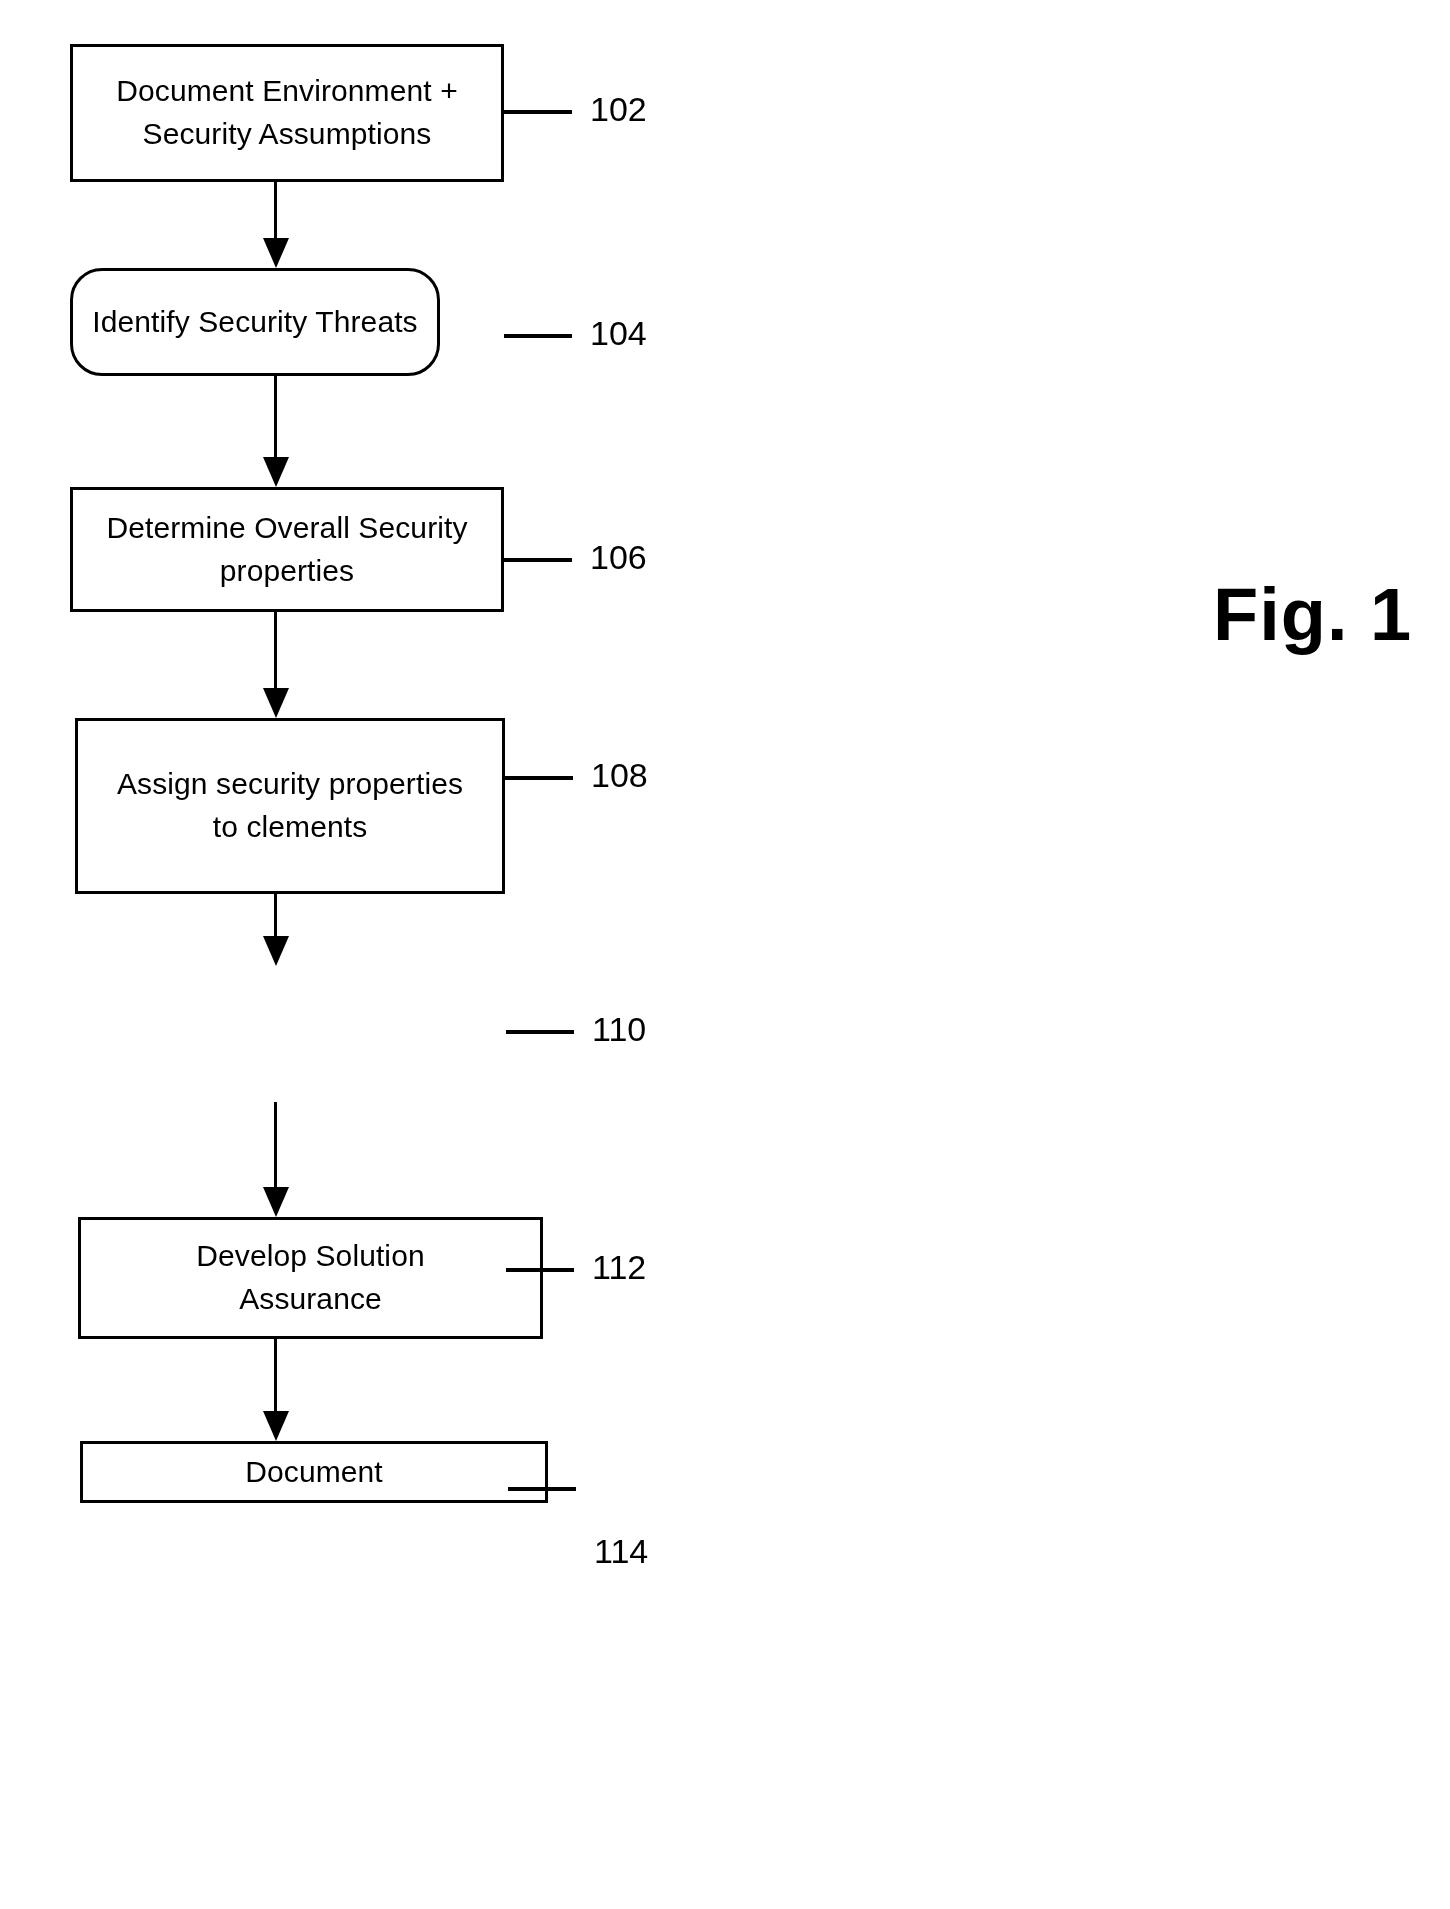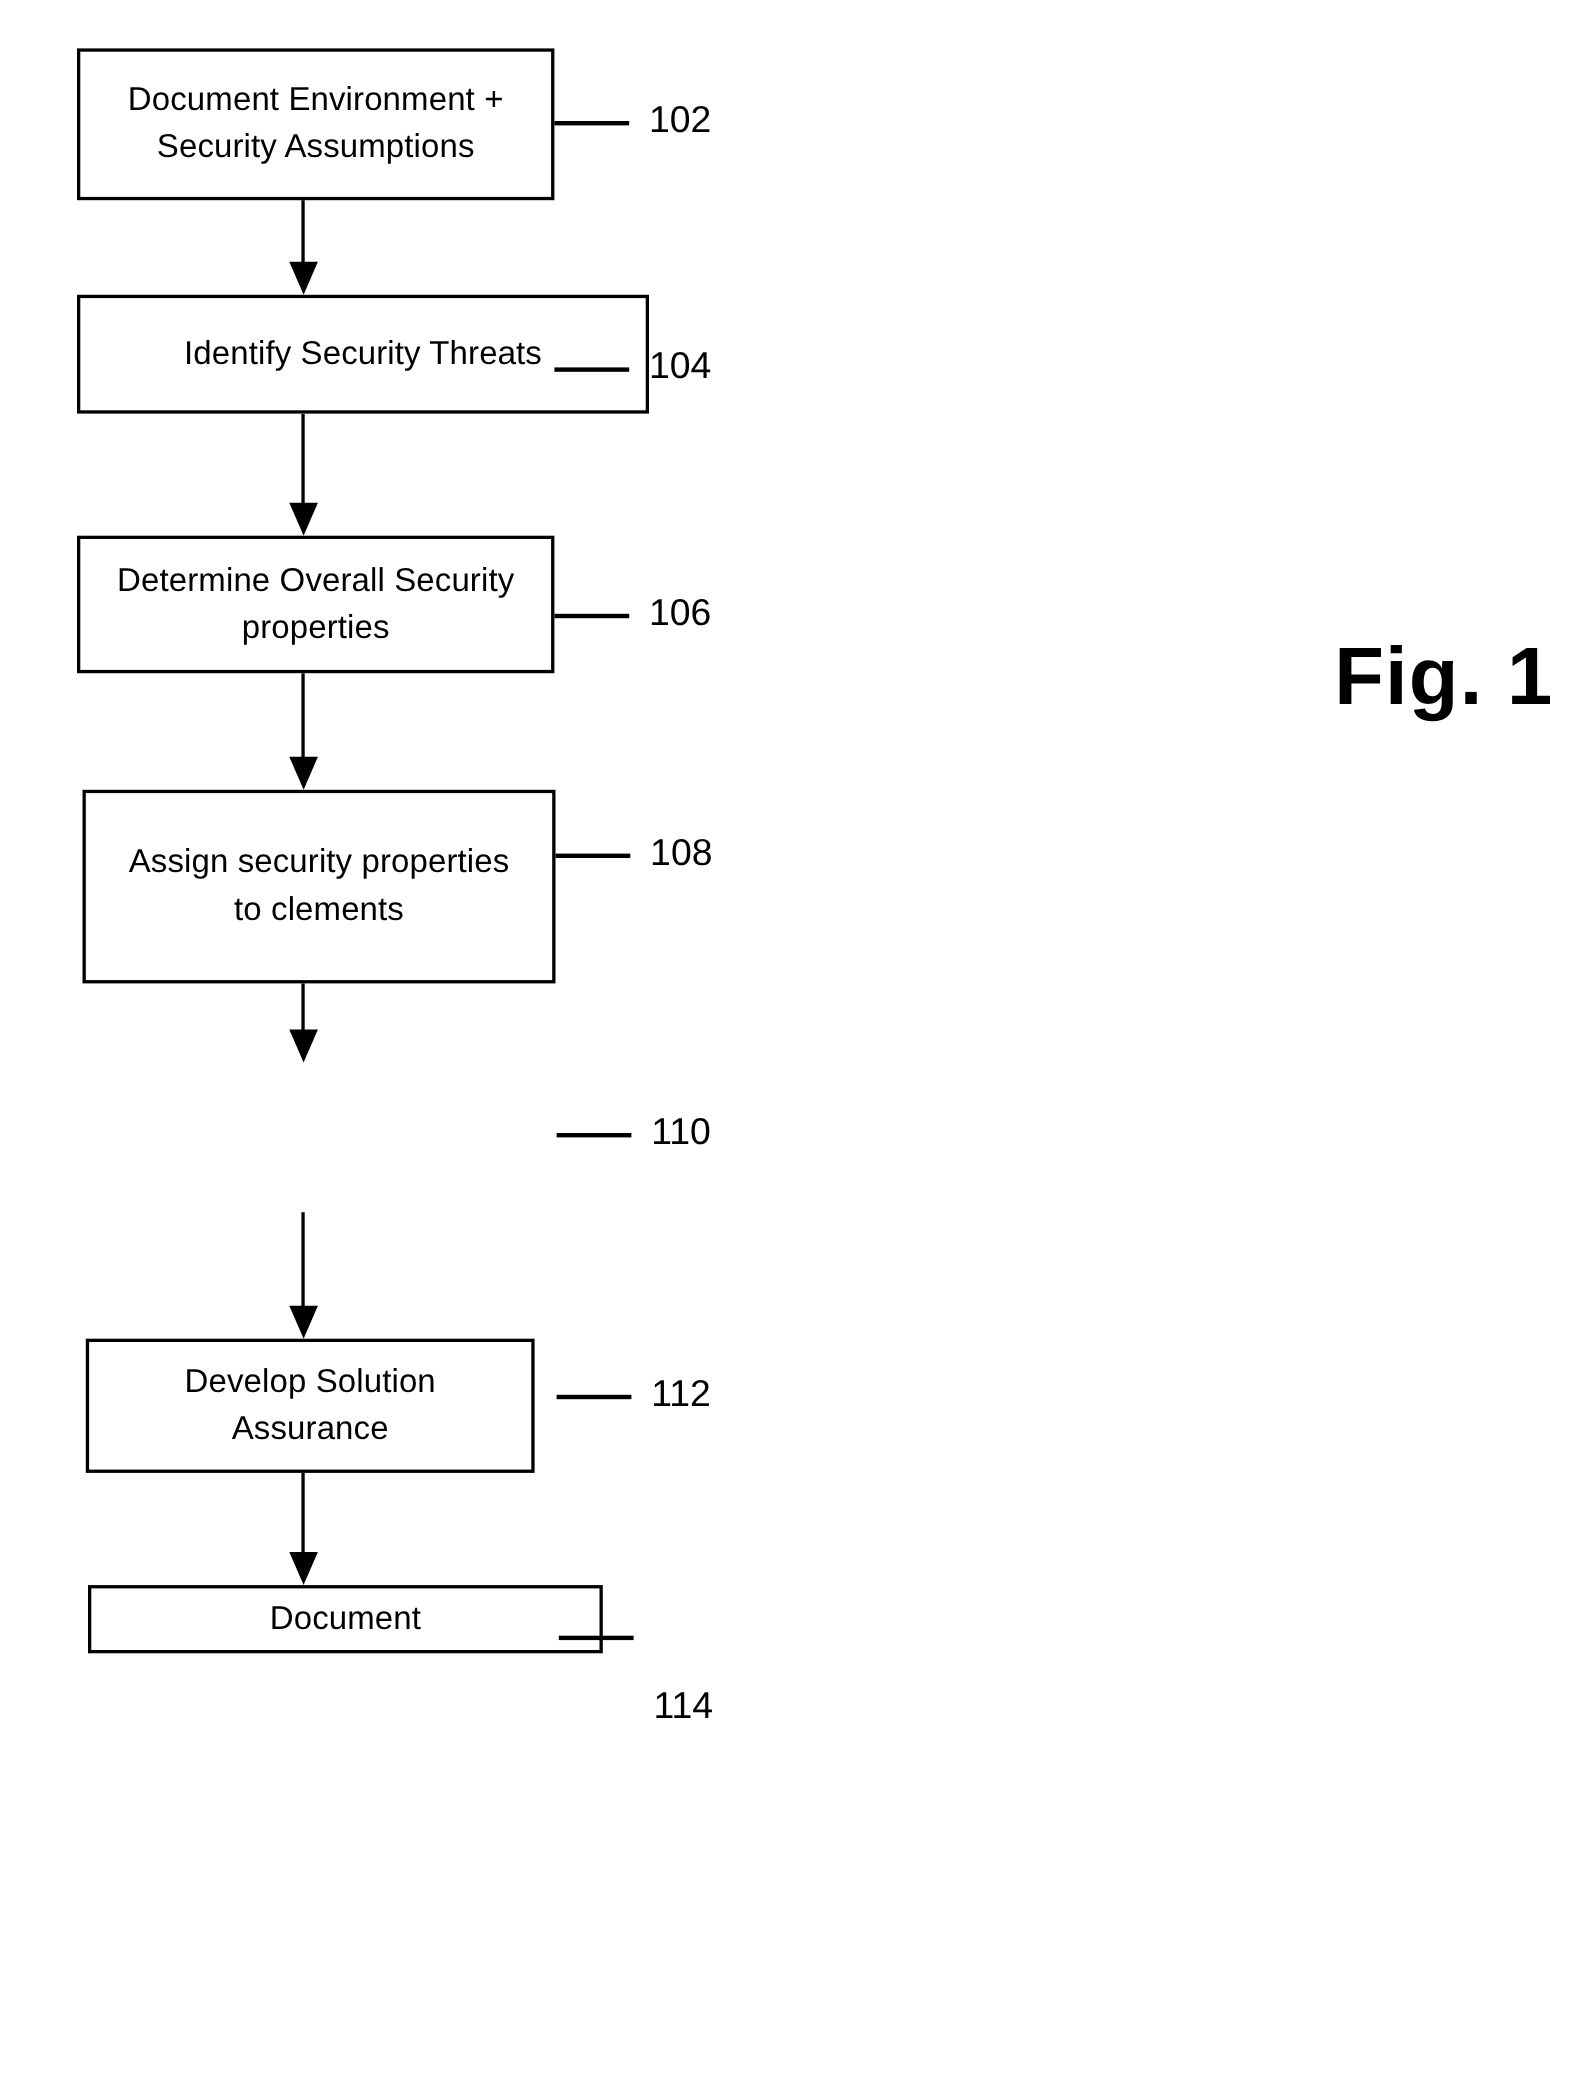--- a/index.html
+++ b/index.html
@@ -114,40 +114,40 @@
     <div class="connector" style="left: 274px; top: 1339px; width: 3px; height: 102px;">
       <div class="connector-stem" style="height: 76px;"></div>
       <div class="connector-head" style="top: 72px;"></div>
     </div>
     <div class="node" style="left: 70px; top: 44px; width: 434px; height: 138px;">
       <div class="node-label">Document Environment +
 Security Assumptions</div>
     </div>
     <div class="leader" style="left: 504px; top: 110px; width: 68px;"></div>
     <div class="ref-num" style="left: 590px; top: 92px;">102</div>
-    <div class="node" style="left: 70px; top: 268px; width: 520px; height: 108px;">
+    <div class="node" style="left: 70px; top: 268px; width: 370px; height: 108px; border-radius: 32px;">
       <div class="node-label">Identify Security Threats</div>
     </div>
     <div class="leader" style="left: 504px; top: 334px; width: 68px;"></div>
     <div class="ref-num" style="left: 590px; top: 316px;">104</div>
     <div class="node" style="left: 70px; top: 487px; width: 434px; height: 125px;">
       <div class="node-label">Determine Overall Security
 properties</div>
     </div>
     <div class="leader" style="left: 504px; top: 558px; width: 68px;"></div>
     <div class="ref-num" style="left: 590px; top: 540px;">106</div>
     <div class="node" style="left: 75px; top: 718px; width: 430px; height: 176px;">
       <div class="node-label">Assign security properties
 to clements</div>
     </div>
     <div class="leader" style="left: 505px; top: 776px; width: 68px;"></div>
     <div class="ref-num" style="left: 591px; top: 758px;">108</div>
     <div class="leader" style="left: 506px; top: 1030px; width: 68px;"></div>
     <div class="ref-num" style="left: 592px; top: 1012px;">110</div>
-    <div class="node" style="left: 78px; top: 1217px; width: 408px; height: 122px;">
+    <div class="node" style="left: 78px; top: 1217px; width: 465px; height: 122px;">
       <div class="node-label">Develop Solution
 Assurance</div>
     </div>
     <div class="leader" style="left: 506px; top: 1268px; width: 68px;"></div>
     <div class="ref-num" style="left: 592px; top: 1250px;">112</div>
     <div class="node" style="left: 80px; top: 1441px; width: 468px; height: 62px;">
       <div class="node-label">Document</div>
     </div>
     <div class="leader" style="left: 508px; top: 1487px; width: 68px;"></div>
     <div class="ref-num" style="left: 594px; top: 1534px;">114</div>

